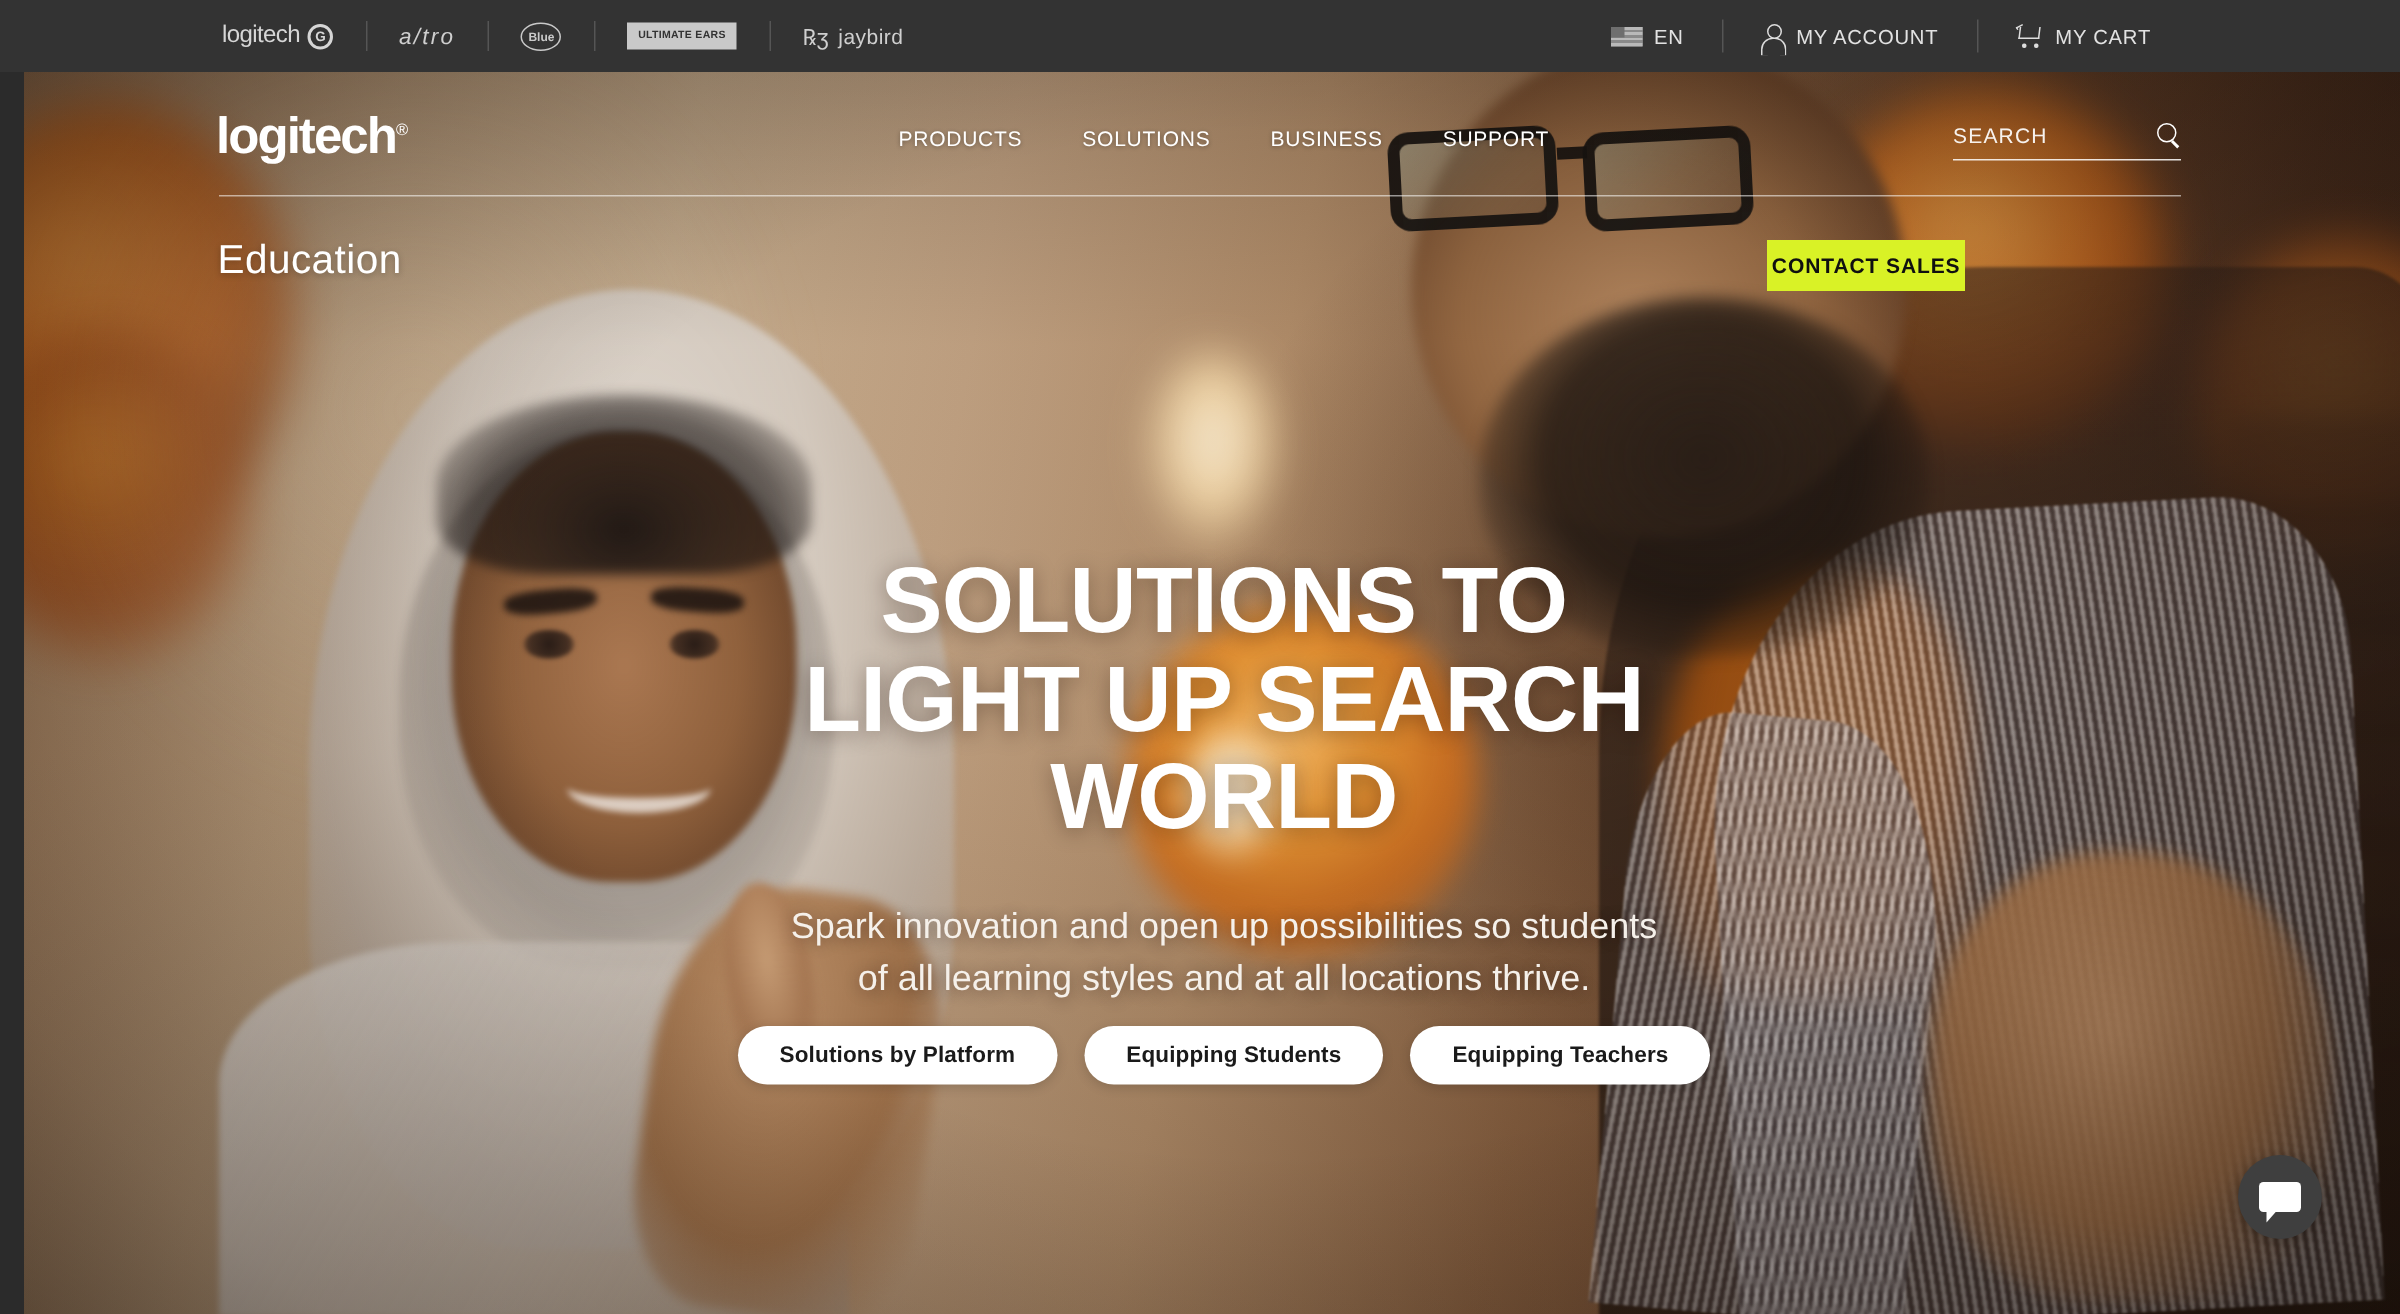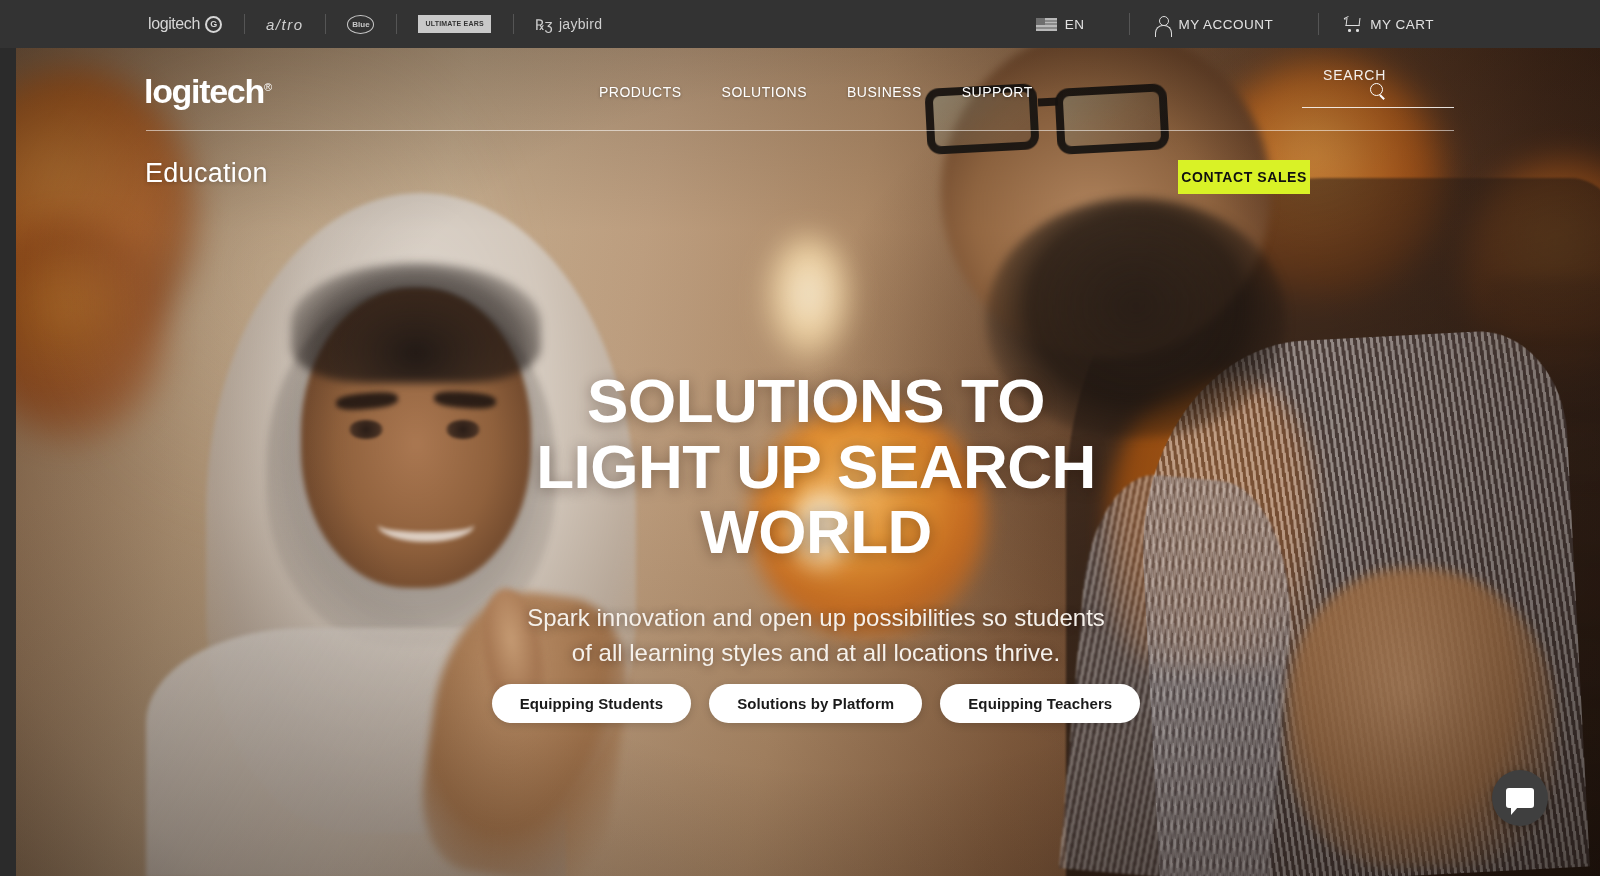--- a/index.html
+++ b/index.html
@@ -61,21 +61,21 @@
   .bl-ue {
     background:#c9c9c9; color:#333;
     font-size:7px; font-weight:700; line-height:8px;
     padding:5px 7px; text-align:center; letter-spacing:.2px;
   }
   .bl-jaybird { display:flex; align-items:center; gap:6px; font-size:14px; color:#cfcfcf; letter-spacing:.3px;}
   .bl-jaybird .jb-mark { font-size:15px; color:#cfcfcf; }
 
   .brandbar-right {
     margin-left:auto; display:flex; align-items:center;
-    margin-right:140px; height:48px;gap:19px;
+    margin-right:140px; height:48px;
   }
   .bb-r-item {
     display:flex; align-items:center; gap:8px;
     height:48px; padding:0 26px; position:relative;
     color:#e2e2e2; font-size:13.5px; letter-spacing:.5px; cursor:pointer;
   }
   .bb-r-item + .bb-r-item::before {
     content:""; position:absolute; left:0; top:13px;
     width:1px; height:22px; background:#555;
   }
@@ -335,23 +335,23 @@
     position:absolute; left:583px; top:36px;
     display:flex; gap:40px;
   }
   .mainnav a {
     color:#ffffff; font-size:14px; font-weight:500;
     letter-spacing:.5px; text-decoration:none; cursor:pointer;
     text-shadow:0 1px 3px rgba(0,0,0,.35);
   }
 
   .searchbox {
-    position:absolute; right:162px; top:19px;
-    width:152px; display:flex; align-items:center; justify-content:space-between;
-    padding-bottom:8px; border-bottom:1.5px solid rgba(255,255,255,.85);flex-direction:column;
+    position:absolute; right:162px; top:34px;
+    width:152px; display:flex; align-items:flex-end; justify-content:space-between;
+    padding-bottom:8px; border-bottom:1.5px solid rgba(255,255,255,.85);
   }
   .searchbox input {
     background:transparent; border:none; outline:none;
     color:#fff; font-size:14px; letter-spacing:.8px;
     font-family:"Liberation Sans", sans-serif; width:110px;
   }
   .searchbox input::placeholder { color:rgba(255,255,255,.92); }
   .search-icon {
     width:16px; height:16px; position:relative; cursor:pointer; flex:none;
   }
@@ -561,22 +561,22 @@
       <h1 class="headline">
         <span>SOLUTIONS TO</span><br>
         <span>LIGHT UP SEARCH</span><br>
         <span>WORLD</span>
       </h1>
       <p class="subhead">
         <span>Spark innovation and open up possibilities so students</span><br>
         <span>of all learning styles and at all locations thrive.</span>
       </p>
       <div class="pill-row">
+        <button class="pill">Solutions by Platform</button>
         <button class="pill">Equipping Students</button>
-        <button class="pill">Solutions by Platform</button>
         <button class="pill">Equipping Teachers</button>
       </div>
     </div>
   </div>
 
   <div class="chat-widget">
     <span class="chat-bubble"></span>
   </div>
 
 </div>

